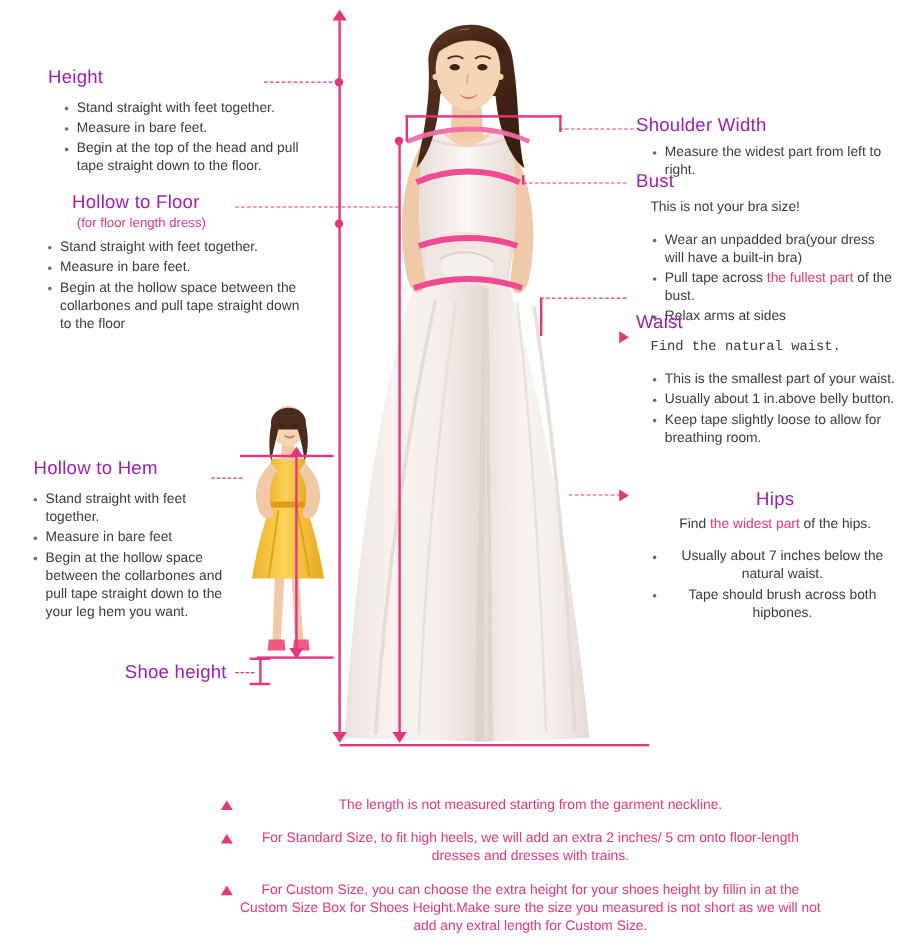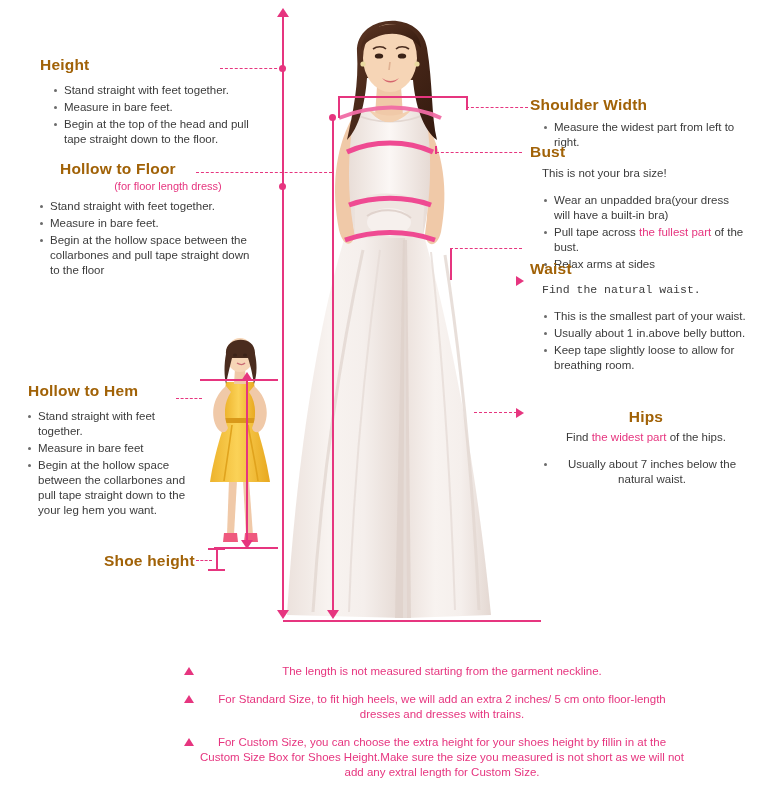--- a/index.html
+++ b/index.html
@@ -17,31 +17,30 @@
   }
   #stage {
     position: relative;
     width: 770px;
     height: 788px;
   }
   .abs { position: absolute; }
 
   
   .heading {
-    color: #a16207;
-    font-weight: bold;
+    color: #a21caf;
+    font-weight: normal;
     font-size: 15.5px;
     letter-spacing: .2px;
     white-space: nowrap;
   }
   .subheading {
     color: #e6357f;
     font-size: 11px;
     white-space: nowrap;
-    text-align: center;
   }
 
   
   .bullets {
     list-style: none;
     margin: 12px;
     padding: 0;
     font-size: 11.5px;
     line-height: 15px;
     color: #3b3b3b;
@@ -318,20 +317,21 @@
       <li>Usually about 1 in.above belly button.</li>
       <li>Keep tape slightly loose to allow for breathing room.</li>
     </ul>
   </div>
 
   <div class="abs" style="left:530px; top:408px; width:232px;text-align:center;">
     <div class="heading">Hips</div>
     <div class="bullets" style="margin-top:4px; padding-left:0;">Find <span class="pinktext">the widest part</span> of the hips.</div>
     <ul class="bullets" style="margin-top:6px;">
       <li>Usually about 7 inches below the natural waist.</li>
+      <li>Tape should brush across both hipbones.</li>
     </ul>
   </div>
 
   <div class="abs" style="left:184px; top:664px; width:500px;text-align:center;">
     <div class="note" style="margin-bottom:13px;">
       <span class="tri"></span>
       <span>The length is not measured starting from the garment neckline.</span>
     </div>
     <div class="note" style="margin-bottom:13px;">
       <span class="tri"></span>

